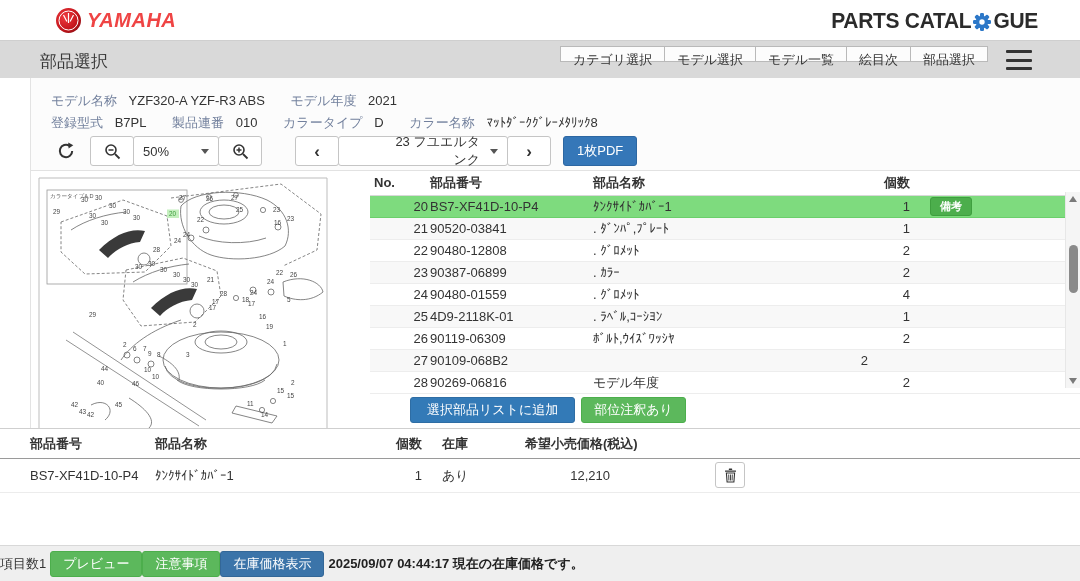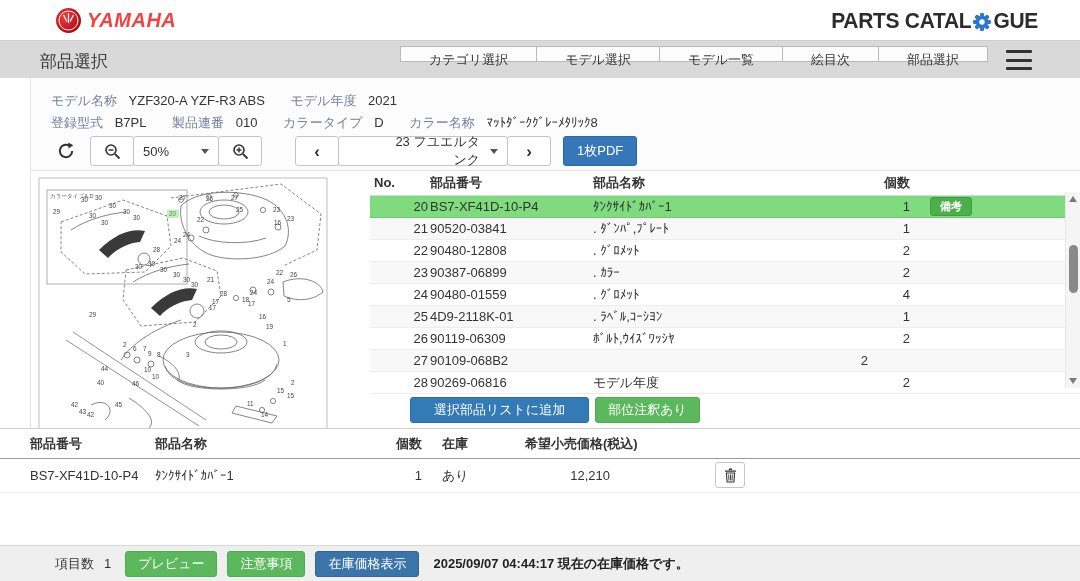--- a/index.html
+++ b/index.html
@@ -13,21 +13,21 @@
   .top-header { position:absolute; top:0; left:0; right:0; height:40px; background:#fff; }
   .brand { position:absolute; left:55px; top:7px; display:flex; align-items:center; gap:5px; }
   .brand-text { font-size:20px; font-weight:bold; font-style:italic; color:#ef4444; letter-spacing:.5px; }
   .app-logo { position:absolute; right:42px; top:9px; display:flex; align-items:center; }
   .app-logo span { font-size:21px; font-weight:800; color:#2b2b2b; letter-spacing:-.3px; transform:scaleY(1.05); }
 
   
   .navbar { position:absolute; top:40px; left:0; right:0; height:38px; background:#d9d9d9; border-top:1px solid #cfcfcf; }
   .navbar-title { position:absolute; left:40px; top:9px; font-size:17px; color:#3a3a3a; }
   .nav-buttons { position:absolute; right:92px; top:5px; display:flex; }
-  .nav-btn { background:#fcfcfc; border:1px solid #b9b9b9; height:16px; line-height:26px; padding:0 28px;
+  .nav-btn { background:#fcfcfc; border:1px solid #b9b9b9; height:16px; line-height:26px; padding:0 12px;
              font-size:13px; color:#333; margin-left:-1px; cursor:pointer; white-space:nowrap; }
   .hamburger { position:absolute; right:48px; top:9px; width:26px; height:20px; display:flex; flex-direction:column; justify-content:space-between; cursor:pointer; }
   .hamburger i { display:block; height:3px; background:#333; border-radius:1px; }
 
   
   .model-section { position:absolute; top:78px; left:30px; right:0; height:92px; background:#fcfcfc; border-left:1px solid #e3e3e3; }
   .mi-row { position:absolute; left:20px; white-space:nowrap; font-size:13px; }
   .mi-row.r1 { top:14px; } .mi-row.r2 { top:36px; }
   .mi-label { color:#72809d; margin-right:8px; }
   .mi-value { color:#333; margin-right:22px; }
@@ -64,39 +64,39 @@
                 color:#fff; font-size:11px; padding:1px 9px; cursor:pointer;font-weight:bold; }
 
   .pt-scrollbar { position:absolute; right:0; top:22px; width:15px; height:196px; background:#f5f5f5; border-left:1px solid #e7e7e7; }
   .sb-arrow { position:absolute; left:3px; width:0; height:0; border-left:4px solid transparent; border-right:4px solid transparent; }
   .sb-up { top:4px; border-bottom:6px solid #7a7a7a; }
   .sb-down { bottom:4px; border-top:6px solid #7a7a7a; }
   .sb-thumb { position:absolute; left:3px; top:53px; width:9px; height:48px; background:#8a8a8a; border-radius:5px; cursor:grab; }
 
   .pt-actions { position:absolute; left:40px; top:227px; display:flex; gap:6px; }
   .btn-primary { background:#337ab7; border:1px solid #2e6da4; color:#fff; border-radius:3px; height:26px;
-                 padding:0 23px; font-size:13px; display:inline-flex; align-items:center; cursor:pointer; }
+                 padding:0 16px; font-size:13px; display:inline-flex; align-items:center; cursor:pointer; }
   .btn-success { background:#5cb85c; border:1px solid #4cae4c; color:#fff; border-radius:3px; height:26px;
                  padding:0 12px; font-size:13px; display:inline-flex; align-items:center; cursor:pointer; }
 
   
   .bottom-section { position:absolute; top:428px; left:0; right:0; height:117px; border-top:1px solid #cfcfcf; background:#fff; }
   .bt-grid { display:grid; grid-template-columns:125px 235px 40px 80px 140px; align-items:center; padding-left:30px; }
   .bt-header { height:30px; border-bottom:1px solid #9a9a9a; font-weight:bold; }
   .bt-row { height:34px; border-bottom:1px solid #ececec; position:relative; }
   .bt-qty { text-align:right; padding-right:8px; }
   .bt-stock { padding-left:12px; }
   .bt-price-h { padding-left:15px; }
   .bt-price { text-align:right; padding-right:40px; }
   .trash-btn { position:absolute; left:715px; top:3px; width:30px; height:26px; background:#fff; border:1px solid #c5c5c5;
                border-radius:3px; display:flex; align-items:center; justify-content:center; cursor:pointer; }
 
   
   .footer { position:absolute; left:0; right:0; bottom:0; height:36px; background:#efefef; border-top:1px solid #d8d8d8;
-            display:flex; align-items:center; padding-left:55px; gap:10px; }
+            display:flex; align-items:center; gap:0; }
   .footer .count-label { color:#333; }
   .footer .count-val { margin-right:4px; }
   .btn-stockprice { background:#3b74a9; border:1px solid #336797; color:#fff; border-radius:3px; height:26px;
                     padding:0 12px; font-size:13px; display:inline-flex; align-items:center; cursor:pointer; }
   .status-text { font-weight:bold; color:#222; margin-left:4px; }
 
   svg text { font-family:"Liberation Sans","DejaVu Sans",sans-serif; }
 </style>
 </head>
 <body>

